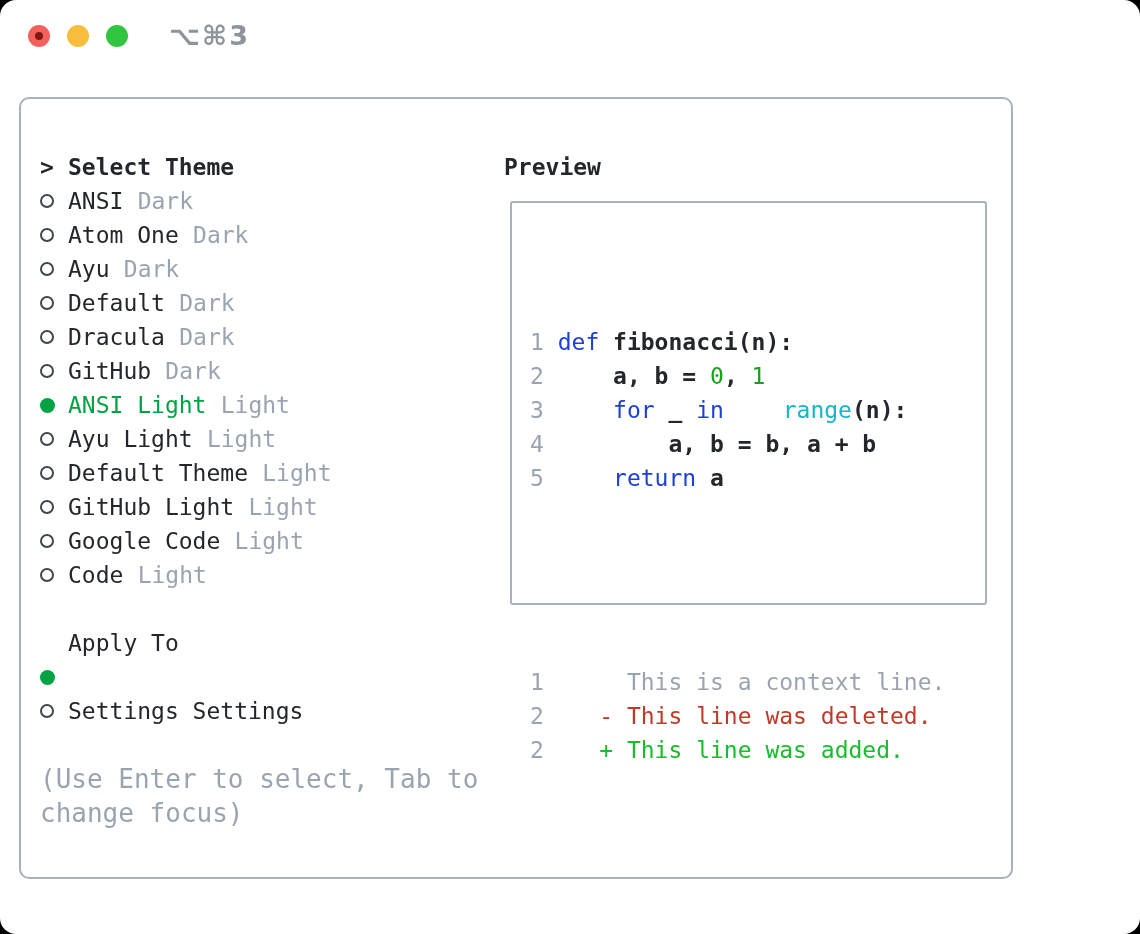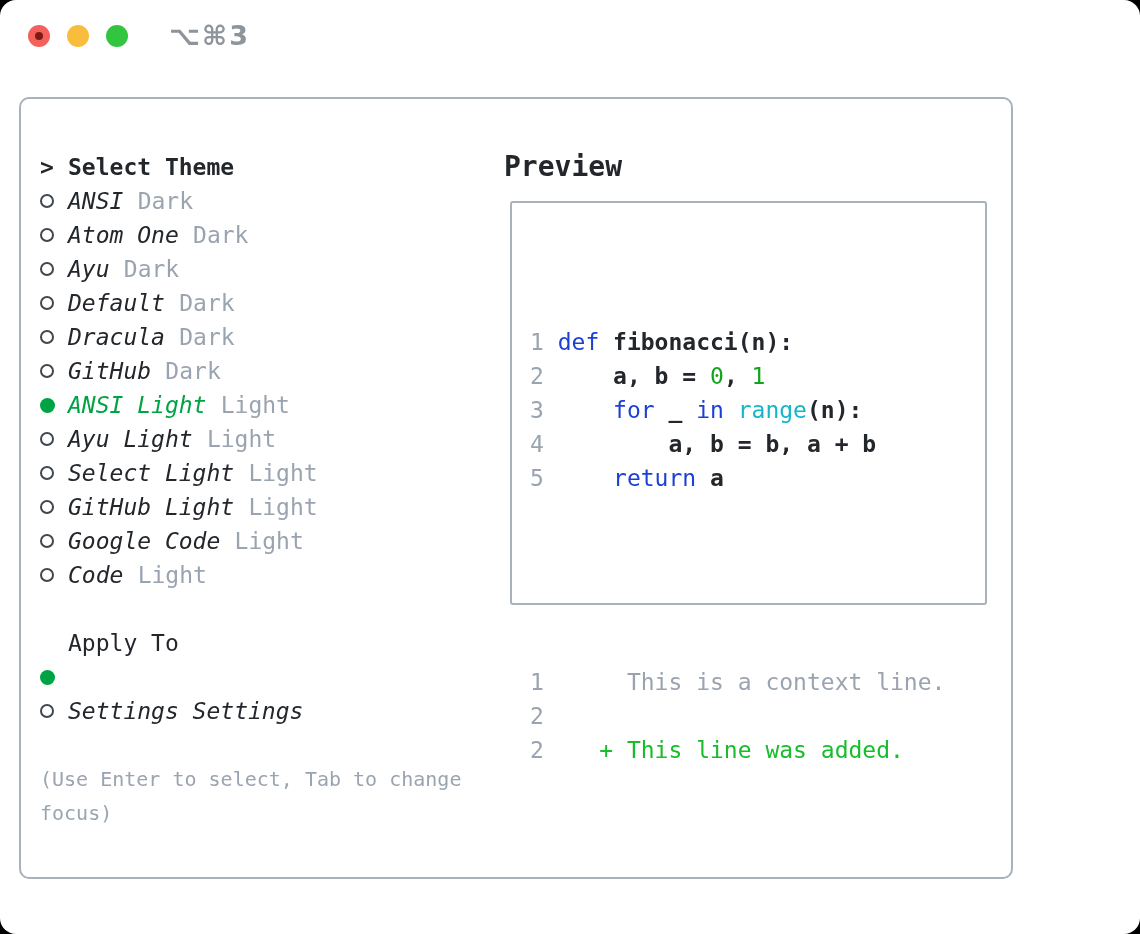--- a/index.html
+++ b/index.html
@@ -21,37 +21,37 @@
   .panel{
     position:absolute;left:19px;top:97px;width:990px;height:778px;
     border:2px solid var(--panel_border);border-radius:10px;background:#fff;
   }
   .left-col{position:absolute;left:19px;top:51px;width:442px;font-size:23px;line-height:34px;color:var(--plain);}
   .row{display:flex;align-items:center;height:34px;white-space:pre;}
   .marker{width:28px;flex:none;display:flex;align-items:center;color:var(--plain);}
   .ring{width:14px;height:14px;border:2px solid #41474e;border-radius:50%;box-sizing:border-box;display:block;}
   .dot{width:15px;height:15px;border-radius:50%;background:var(--selected_green);display:block;}
   .title-row .marker,.title{font-weight:bold;}
-  .name{color:var(--plain);font-style:italic;}
+  .name{color:var(--plain);}
   .name.selected-name{color:var(--selected_green);text-align:right;}
   .variant{color:var(--muted);margin-left:0.62em;text-align:right;}
   .spacer{height:34px;}
-  .hint{color:var(--muted);font-size:20px;line-height:34px;width:440px;}
-  .preview-title{position:absolute;left:483px;top:51px;font-size:28px;line-height:34px;font-weight:bold;color:var(--plain);text-align:right;}
+  .hint{color:var(--muted);font-size:26px;line-height:34px;width:440px;}
+  .preview-title{position:absolute;left:483px;top:51px;font-size:23px;line-height:34px;font-weight:bold;color:var(--plain);text-align:right;}
   .preview-box{
     position:absolute;left:489px;top:102px;width:477px;height:404px;
     border:2px solid var(--panel_border);border-radius:3px;box-sizing:border-box;background:#fff;
   }
   .codewrap{position:absolute;left:18px;top:54px;right:6px;font-size:23px;line-height:34px;white-space:pre;}
   .cline{display:flex;height:34px;}
   .cline.blank{height:34px;}
   .lnum{color:var(--muted);width:2ch;flex:none;}
   .ltext{white-space:pre;color:var(--plain);}
   .tk-k{color:var(--keyword);}
-  .tk-b{color:var(--builtin);}
+  .tk-b{color:var(--builtin);margin-left:45px;}
   .tk-n{color:var(--number);}
   .tk-p{color:var(--plain);font-weight:bold;}
   .d-context{color:var(--context);}
   .d-deleted{color:var(--deleted);}
   .d-added{color:var(--added);text-align:center;}
 </style>
 </head>
 <body>
 
 <div class="window">
@@ -72,21 +72,21 @@
       </div>
       <div id="theme-list">
           <div class="row"><span class="marker"><span class="ring"></span></span><span class="name">ANSI</span><span class="variant">Dark</span></div>
           <div class="row"><span class="marker"><span class="ring"></span></span><span class="name">Atom One</span><span class="variant">Dark</span></div>
           <div class="row"><span class="marker"><span class="ring"></span></span><span class="name">Ayu</span><span class="variant">Dark</span></div>
           <div class="row"><span class="marker"><span class="ring"></span></span><span class="name">Default</span><span class="variant">Dark</span></div>
           <div class="row"><span class="marker"><span class="ring"></span></span><span class="name">Dracula</span><span class="variant">Dark</span></div>
           <div class="row"><span class="marker"><span class="ring"></span></span><span class="name">GitHub</span><span class="variant">Dark</span></div>
           <div class="row"><span class="marker"><span class="dot"></span></span><span class="name selected-name">ANSI Light</span><span class="variant">Light</span></div>
           <div class="row"><span class="marker"><span class="ring"></span></span><span class="name">Ayu Light</span><span class="variant">Light</span></div>
-          <div class="row"><span class="marker"><span class="ring"></span></span><span class="name">Select Light</span><span class="variant">Light</span></div>
+          <div class="row"><span class="marker"><span class="ring"></span></span><span class="name">Default Theme</span><span class="variant">Light</span></div>
           <div class="row"><span class="marker"><span class="ring"></span></span><span class="name">GitHub Light</span><span class="variant">Light</span></div>
           <div class="row"><span class="marker"><span class="ring"></span></span><span class="name">Google Code</span><span class="variant">Light</span></div>
           <div class="row"><span class="marker"><span class="ring"></span></span><span class="name">Code</span><span class="variant">Light</span></div>
         </div>
       <div class="spacer"></div>
       <div class="row">
         <span class="marker"></span>
         <span>Apply To</span>
       </div>
       <div id="apply-options">
@@ -95,17 +95,17 @@
         </div>
       <div class="spacer"></div>
       <div class="hint">(Use Enter to select, Tab to change focus)</div>
     </div>
 
     <div class="preview-title">Preview</div>
     <div class="preview-box">
       <div class="codewrap">
         <div id="code-lines"><div class="cline"><span class="lnum">1</span><span class="ltext"><span class="tk-k">def</span><span class="tk-p"> fibonacci(n):</span></span></div><div class="cline"><span class="lnum">2</span><span class="ltext"><span class="tk-p">    a, b = </span><span class="tk-n">0</span><span class="tk-p">, </span><span class="tk-n">1</span></span></div><div class="cline"><span class="lnum">3</span><span class="ltext"><span class="tk-p">    </span><span class="tk-k">for</span><span class="tk-p"> _ </span><span class="tk-k">in</span><span class="tk-p"> </span><span class="tk-b">range</span><span class="tk-p">(n):</span></span></div><div class="cline"><span class="lnum">4</span><span class="ltext"><span class="tk-p">        a, b = b, a + b</span></span></div><div class="cline"><span class="lnum">5</span><span class="ltext"><span class="tk-p">    </span><span class="tk-k">return</span><span class="tk-p"> a</span></span></div></div>
         <div class="cline blank"></div>
-        <div id="diff-lines"><div class="cline"><span class="lnum">1</span><span class="ltext d-context">     This is a context line.</span></div><div class="cline"><span class="lnum">2</span></div><div class="cline"><span class="lnum">2</span><span class="ltext d-added">   + This line was added.</span></div></div>
+        <div id="diff-lines"><div class="cline"><span class="lnum">1</span><span class="ltext d-context">     This is a context line.</span></div><div class="cline"><span class="lnum">2</span><span class="ltext d-deleted">   - This line was deleted.</span></div><div class="cline"><span class="lnum">2</span><span class="ltext d-added">   + This line was added.</span></div></div>
       </div>
     </div>
   </div>
 </div>
 
 </body></html>

